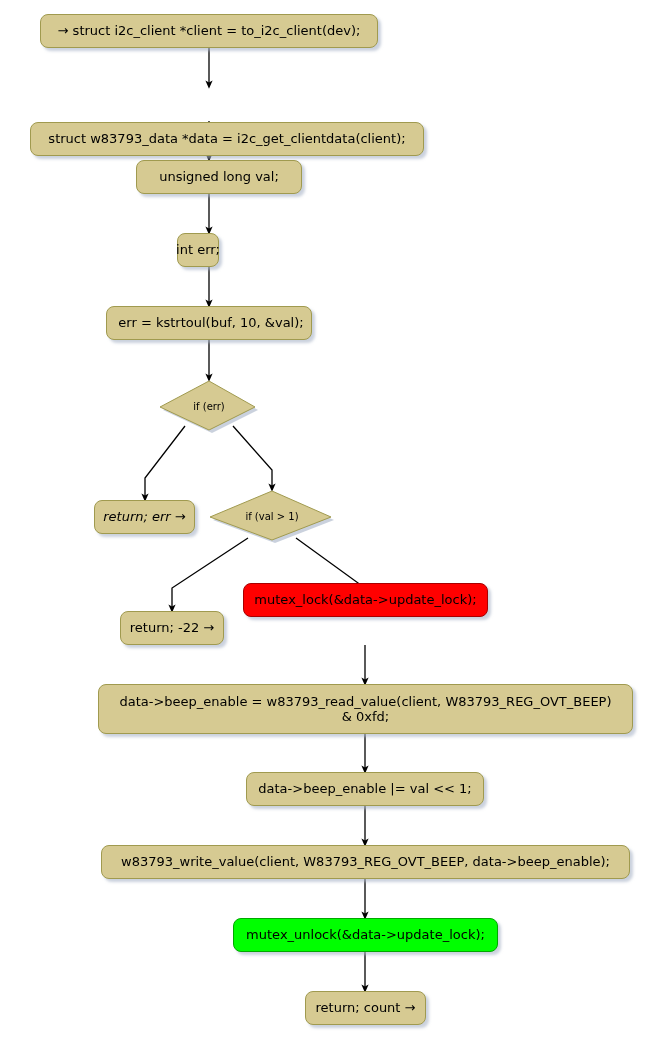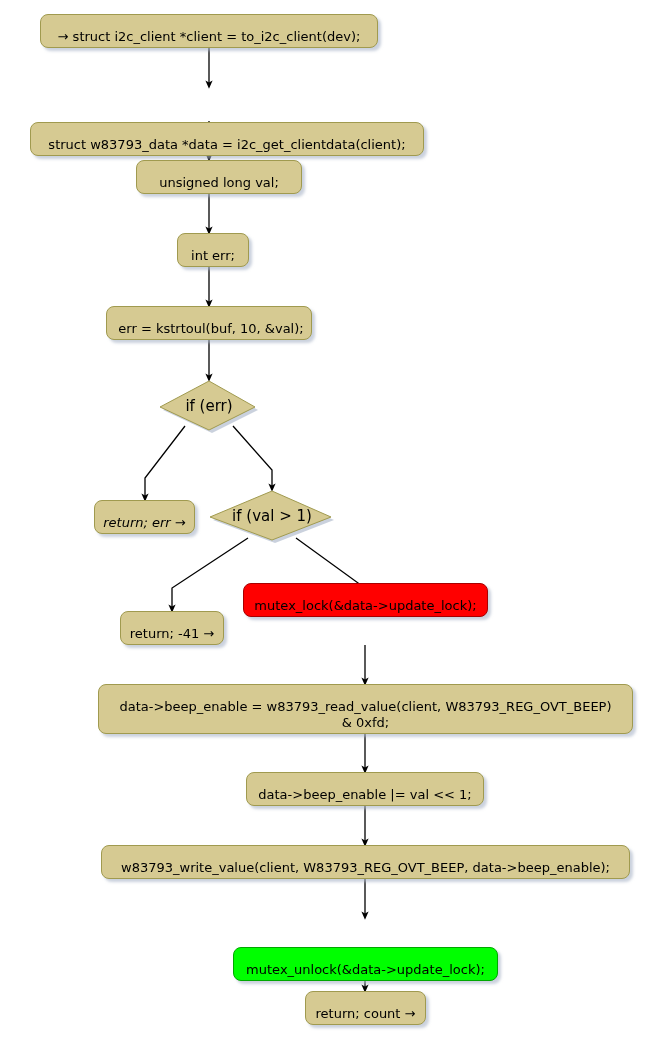--- a/index.html
+++ b/index.html
@@ -39,37 +39,35 @@
   }
   
   .node-rect {
     background: #D6CA92;
     border: 1px solid #A09A4F;
     border-radius: 8px;
     color: #000000;
     font-size: 13px;
     box-shadow: 3px 3px 3px rgba(170,180,200,0.62);
     padding: 3px 9px;
-    align-items: flex-end;
   }
   .node-rect.red {
     background: #FF0000;
     border: 1px solid #A80000;
   }
   .node-rect.green {
     background: #00FF00;
     border: 1px solid #00A800;
-    margin-top: 29px;
   }
   
   .node-diamond {
     background: transparent;
     border: none;
     color: #000000;
-    font-size: 15px;
+    font-size: 10px;
   }
   .node-diamond .diamond-shape {
     position: absolute;
     left: 0;
     top: 0;
     width: 100%;
     height: 100%;
   }
   .node-diamond .diamond-label {
     position: relative;
@@ -102,32 +100,32 @@
         <path d="M365,806 L365,843" fill="none" stroke="#000000" stroke-width="1.3" marker-end="url(#arrowhead)"></path>
         <path d="M365,879 L365,916" fill="none" stroke="#000000" stroke-width="1.3" marker-end="url(#arrowhead)"></path>
         <path d="M365,952 L365,989" fill="none" stroke="#000000" stroke-width="1.3" marker-end="url(#arrowhead)"></path>
       </g>
   </svg>
 
   <div id="node-layer">
       <div class="node node-rect" style="left: 40px; top: 14px; width: 338px; height: 34px;"><span>→ struct i2c_client *client = to_i2c_client(dev);</span></div>
       <div class="node node-rect" style="left: 30px; top: 87px; width: 394px; height: 34px; margin-top: 35px;"><span>struct w83793_data *data = i2c_get_clientdata(client);</span></div>
       <div class="node node-rect" style="left: 136px; top: 160px; width: 166px; height: 34px;"><span>unsigned long val;</span></div>
-      <div class="node node-rect" style="left: 177px; top: 233px; width: 72px; height: 34px;"><span>int err;</span></div>
+      <div class="node node-rect" style="left: 177px; top: 233px; width: 42px; height: 34px;"><span>int err;</span></div>
       <div class="node node-rect" style="left: 106px; top: 306px; width: 206px; height: 34px; padding-left: 13px;"><span>err = kstrtoul(buf, 10, &amp;val);</span></div>
       <div class="node node-diamond" style="left: 159px; top: 380px; width: 100px; height: 54px;"><svg class="diamond-shape" viewBox="0 0 100 54" width="100" height="54">
           <path d="M53,4 L99,30 L53,53 L4,30 Z" fill="rgba(170,180,200,0.62)"></path>
           <path d="M50,1 L96,27 L50,50 L1,27 Z" fill="#D6CA92" stroke="#A09A4F" stroke-width="1"></path>
         </svg><span class="diamond-label">if (err)</span></div>
       <div class="node node-rect" style="left: 94px; top: 500px; width: 101px; height: 34px; font-style: italic;"><span>return; err →</span></div>
       <div class="node node-diamond" style="left: 209px; top: 490px; width: 126px; height: 54px;"><svg class="diamond-shape" viewBox="0 0 126 54" width="126" height="54">
           <path d="M66,4 L125,30 L66,53 L4,30 Z" fill="rgba(170,180,200,0.62)"></path>
           <path d="M63,1 L122,27 L63,50 L1,27 Z" fill="#D6CA92" stroke="#A09A4F" stroke-width="1"></path>
         </svg><span class="diamond-label">if (val &gt; 1)</span></div>
-      <div class="node node-rect" style="left: 120px; top: 611px; width: 104px; height: 34px;"><span>return; -41 →</span></div>
+      <div class="node node-rect" style="left: 120px; top: 611px; width: 104px; height: 34px;"><span>return; -22 →</span></div>
       <div class="node node-rect red" style="left: 243px; top: 583px; width: 245px; height: 34px;"><span>mutex_lock(&amp;data-&gt;update_lock);</span></div>
       <div class="node node-rect" style="left: 98px; top: 684px; width: 535px; height: 50px;"><span>data-&gt;beep_enable = w83793_read_value(client, W83793_REG_OVT_BEEP)
 &amp; 0xfd;</span></div>
       <div class="node node-rect" style="left: 246px; top: 772px; width: 238px; height: 34px;"><span>data-&gt;beep_enable |= val &lt;&lt; 1;</span></div>
       <div class="node node-rect" style="left: 101px; top: 845px; width: 529px; height: 34px;"><span>w83793_write_value(client, W83793_REG_OVT_BEEP, data-&gt;beep_enable);</span></div>
       <div class="node node-rect green" style="left: 233px; top: 918px; width: 265px; height: 34px;"><span>mutex_unlock(&amp;data-&gt;update_lock);</span></div>
       <div class="node node-rect" style="left: 305px; top: 991px; width: 121px; height: 34px;"><span>return; count →</span></div>
     </div>
 
 </div>

